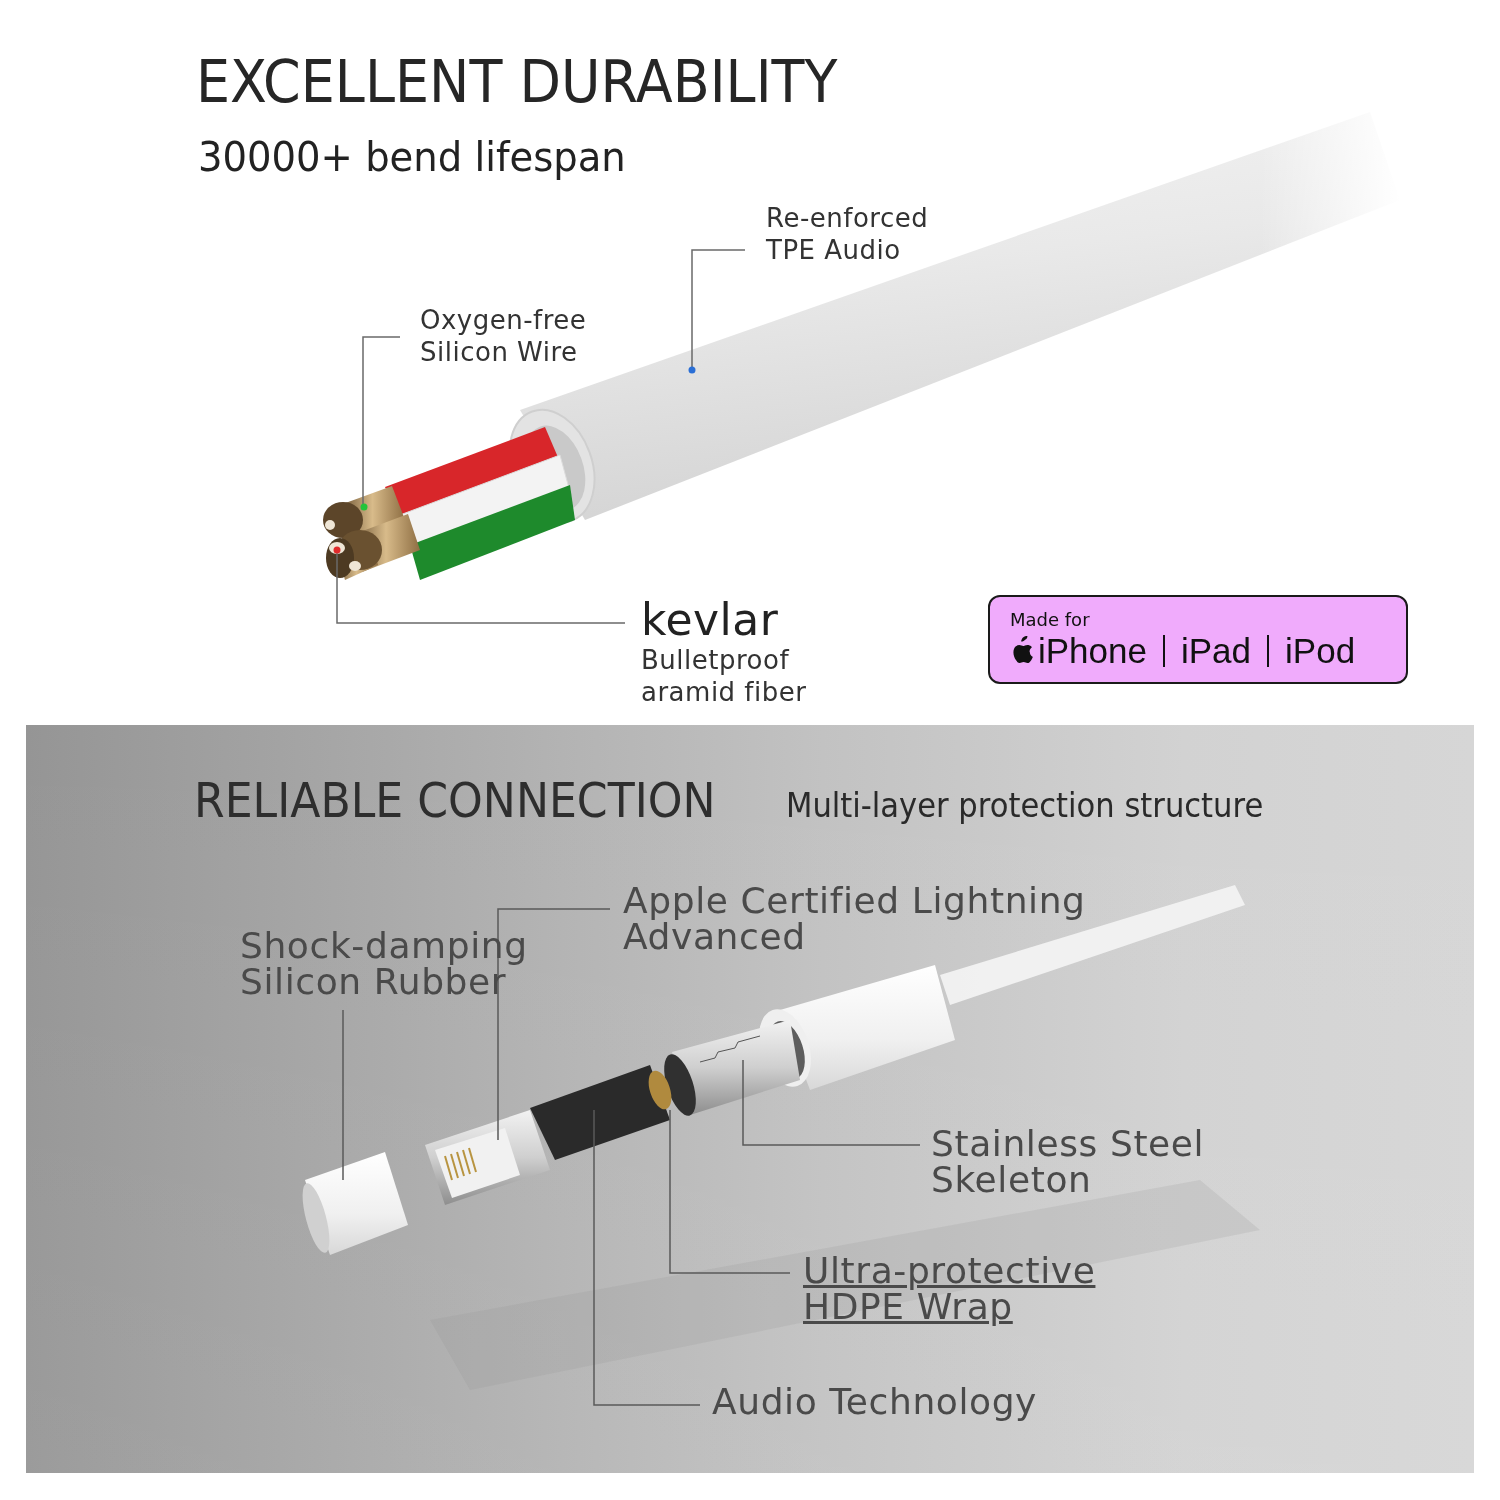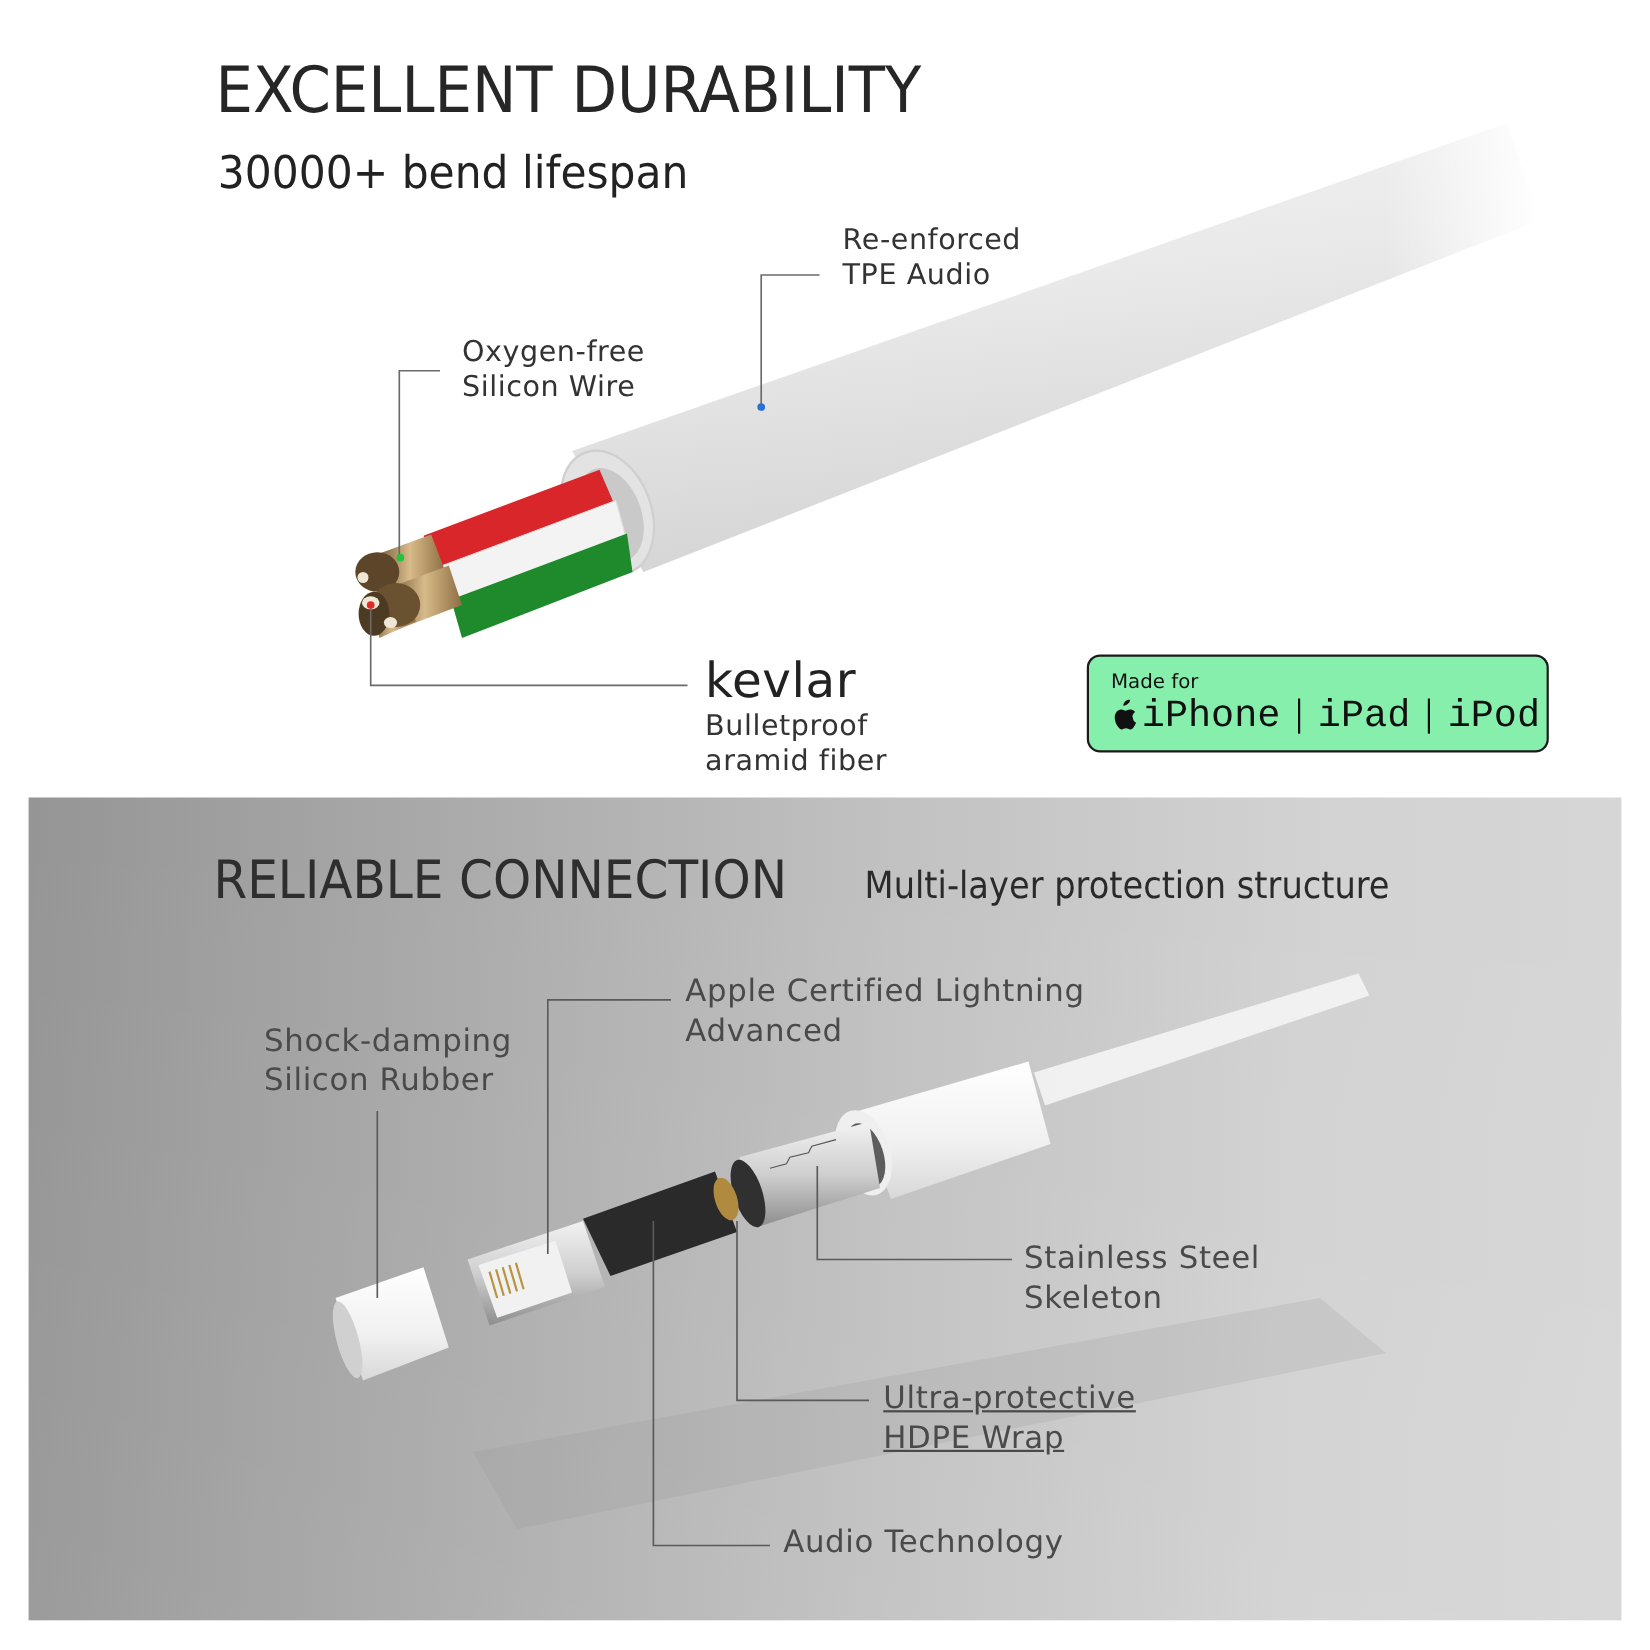--- a/index.html
+++ b/index.html
@@ -25,25 +25,25 @@
   }
   .lbl .line { display: block; }
   .kevlar-head { font-size: 44px; line-height: 48px; color: #222; letter-spacing: 0.5px; }
 
   
   .cable-wrap { position: absolute; left: 0; top: 0; width: 1500px; height: 720px; }
 
   
   .mfi {
     position: absolute; left: 988px; top: 595px; width: 420px; height: 89px;
-    border: 2px solid #1a1a1a; border-radius: 12px; box-sizing: border-box; background: #86efac;
+    border: 2px solid #1a1a1a; border-radius: 12px; box-sizing: border-box; background: #f0abfc;
   }
   .mfi-made { position: absolute; left: 20px; top: 12px; font-size: 18px; color: #111; }
   .mfi-row { position: absolute; left: 18px; top: 34px; display: flex; align-items: center; gap: 0; white-space: nowrap; }
-  .mfi-dev { font-size: 35px; color: #111; font-family: Liberation Mono, monospace; }
+  .mfi-dev { font-size: 35px; color: #111; font-family: Liberation Sans, sans-serif; }
   .mfi-sep { width: 2px; height: 32px; background: #111; margin: 0 16px; }
   .apple-icon { width: 26px; height: 30px; margin-right: 4px; }
 
   
   .panel {
     position: absolute; left: 26px; top: 725px; width: 1448px; height: 748px;
     background: linear-gradient(90deg, #959595 0%, #a9a9a9 25%, #c2c2c2 55%, #d2d2d2 80%, #d6d6d6 100%);
     overflow: hidden;
   }
   .panel-shade {
@@ -52,21 +52,21 @@
   }
   .title2 {
     left: 194px; top: 772px; font-size: 48px; color: #2e2e2e; white-space: nowrap;
     transform: scaleX(0.92); transform-origin: left top;
   }
   .subtitle2 {
     left: 786px; top: 785px; font-size: 34px; color: #2a2a2a; white-space: nowrap;
     transform: scaleX(0.9); transform-origin: left top;
   }
   .lbl2 {
-    position: absolute; font-size: 28px; line-height: 36px; color: #4a4a4a;
+    position: absolute; font-size: 36px; line-height: 36px; color: #4a4a4a;
     white-space: nowrap; letter-spacing: 0.6px;
   }
 </style>
 </head>
 <body>
 
 <div class="abs title1">EXCELLENT DURABILITY</div>
 <div class="abs subtitle1">30000+ bend lifespan</div>
 
 <svg class="cable-wrap" viewBox="0 0 1500 720" width="1500" height="720">

